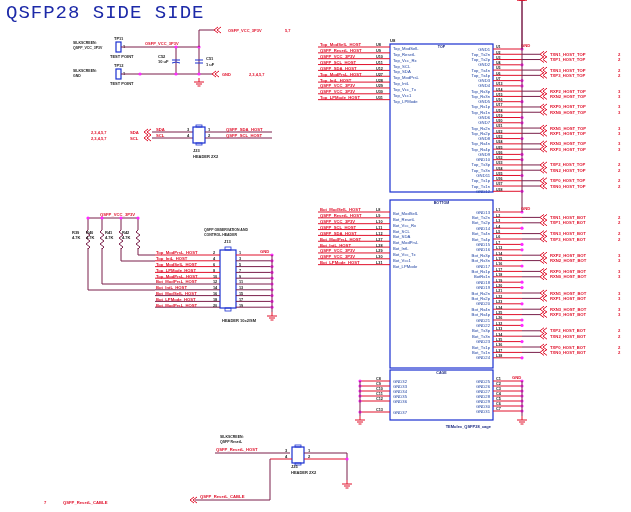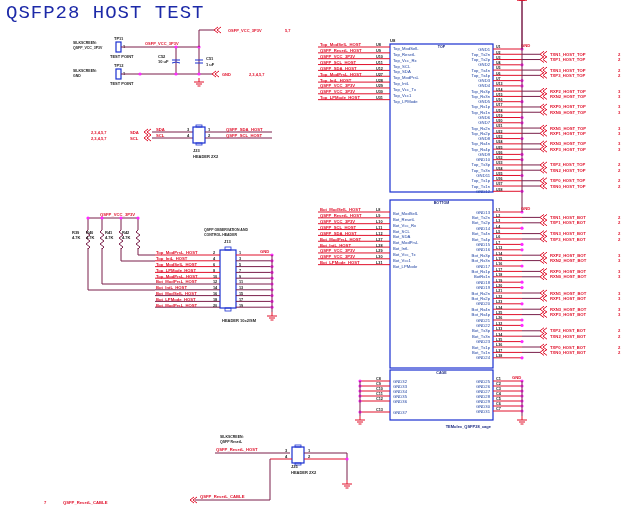--- a/index.html
+++ b/index.html
@@ -8,21 +8,21 @@
   .title{position:absolute;left:6px;top:2px;font-family:"Liberation Mono","DejaVu Sans Mono",monospace;font-size:19px;color:#1d2aa8;letter-spacing:1px;}
   svg text{font-family:"Liberation Sans",sans-serif;}
   .t-red{fill:#e0102a;font-weight:bold;}
   .t-dk{fill:#222;font-weight:bold;}
   .t-blue{fill:#1b3fa0;}
   .t-navy{fill:#1b2a80;font-weight:bold;}
 </style>
 </head>
 <body>
 
-<div class="title">QSFP28 HOST TEST</div>
+<div class="title">QSFP28 SIDE SIDE</div>
 <svg id="sch" xmlns="http://www.w3.org/2000/svg" viewBox="0 0 631 512">
     <text x="73" y="44" font-size="3.5" text-anchor="start" class="t-dk">SILKSCREEN:</text>
     <text x="73" y="49" font-size="3.5" text-anchor="start" class="t-dk">QSFP_VCC_3P3V</text>
     <rect x="116" y="42" width="5" height="10" fill="none" stroke="#1a2fd0" stroke-width="1.2"></rect>
     <text x="114" y="40" font-size="4" text-anchor="start" class="t-dk">TP11</text>
     <text x="123" y="48" font-size="4" text-anchor="start" class="t-dk">1</text>
     <text x="110" y="58" font-size="4" text-anchor="start" class="t-dk">TEST POINT</text>
     <text x="73" y="72" font-size="3.5" text-anchor="start" class="t-dk">SILKSCREEN:</text>
     <text x="73" y="77" font-size="3.5" text-anchor="start" class="t-dk">GND</text>
     <rect x="116" y="69" width="5" height="10" fill="none" stroke="#1a2fd0" stroke-width="1.2"></rect>

